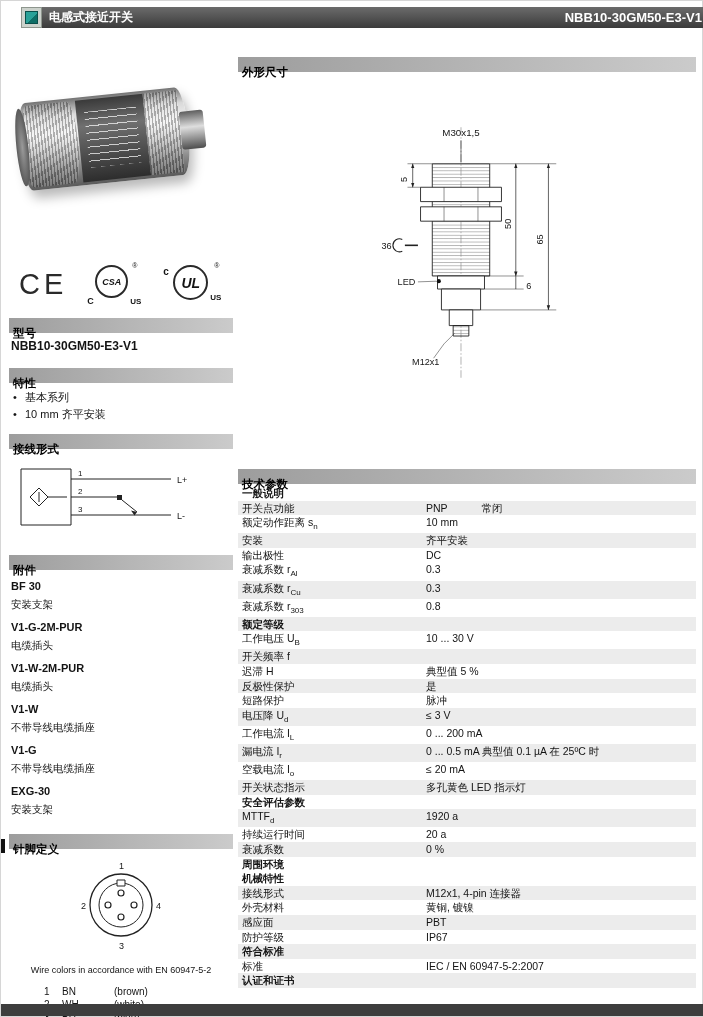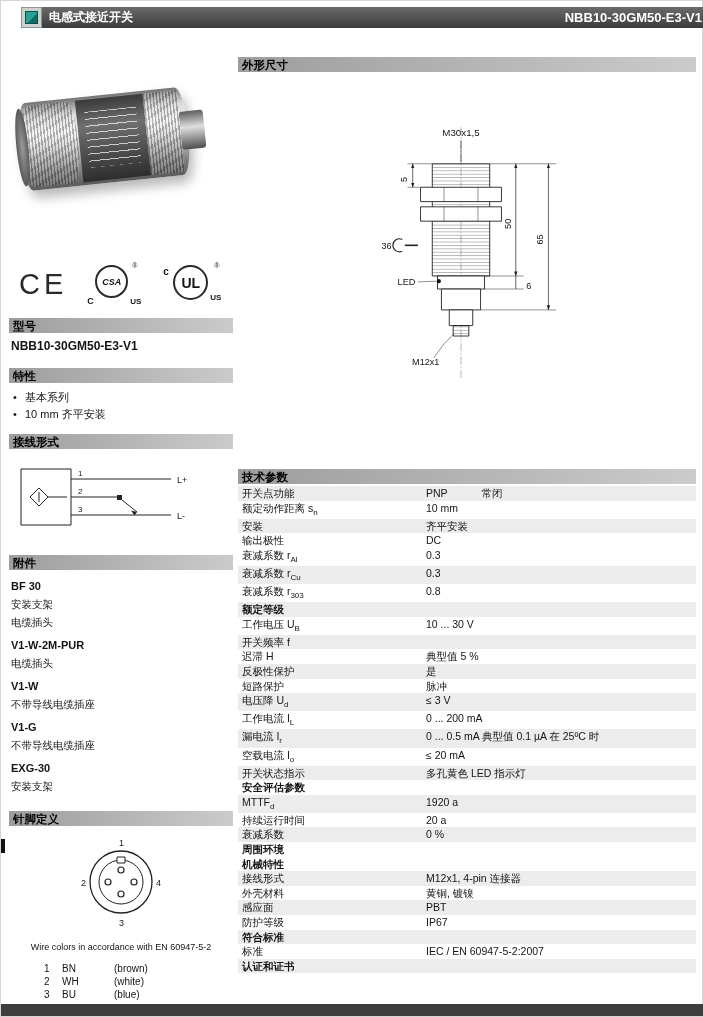--- a/index.html
+++ b/index.html
@@ -11,21 +11,21 @@
   .topbar{position:absolute;left:20px;top:6px;width:689px;height:21px;background:linear-gradient(#6b6b6b,#3b3b3b);color:#fff;display:flex;align-items:center;font-weight:bold}
   .topbar .appicon{width:21px;height:21px;background:#ccd2cc;border:1px solid #8e968e;display:flex;align-items:center;justify-content:center;margin-right:7px;flex-shrink:0}
   .appicon .glyph{width:13px;height:13px;background:linear-gradient(135deg,#2aa198 55%,#0e6e66 55%);border:1px solid #0a4f4a}
   .topbar .title{flex:1;font-size:12px}
   .topbar .model{font-size:13px;margin-right:8px}
 
   
   .col-left{position:absolute;left:8px;top:34px;width:224px}
   .col-right{position:absolute;left:237px;top:56px;width:458px}
 
-  .secbar{height:15px;background:linear-gradient(to right,#9d9d9d,#cbcbcb);font-size:11.5px;font-weight:bold;color:#000;padding:1px 0 0 4px}
+  .secbar{height:15px;background:linear-gradient(to right,#9d9d9d,#cbcbcb);font-size:11.5px;font-weight:bold;color:#000;padding:8px 0 0 4px}
 
   
   .photo{position:relative;height:192px;margin-top:14px}
   .cyl{position:absolute;left:10px;top:46px;width:170px;height:88px;transform:rotate(-6deg)}
   .cyl-body{position:absolute;inset:0;border-radius:10px/44px;background:linear-gradient(to bottom,#737373 0%,#d9d9d9 18%,#f4f4f4 38%,#cfcfcf 55%,#8d8d8d 78%,#5a5a5a 100%);box-shadow:3px 8px 12px rgba(0,0,0,.28)}
   .cyl-threads{position:absolute;top:3px;bottom:3px;background:repeating-linear-gradient(90deg,rgba(35,35,35,.38) 0 1.5px,rgba(255,255,255,.2) 1.5px 3.2px);opacity:.85}
   .thr1{left:3px;width:56px;border-radius:8px/40px}
   .thr2{left:128px;width:34px}
   .cyl-band{position:absolute;left:60px;width:68px;top:3px;bottom:3px;background:linear-gradient(to bottom,#3a3a3a,#707070 32%,#2d2d2d)}
   .cyl-band:after{content:"";position:absolute;left:8px;right:8px;top:12px;bottom:14px;background:repeating-linear-gradient(to bottom,rgba(255,255,255,.7) 0 1px,transparent 1px 7px)}
@@ -34,21 +34,21 @@
 
   
   .logos{display:flex;align-items:center;margin:20px 0 0 10px;height:46px}
   .ce{font-size:29px;letter-spacing:4px;color:#2a2a2a}
   .csa{position:relative;width:50px;height:44px;margin-left:22px}
   .csa .circle{position:absolute;left:6px;top:3px;width:33px;height:33px;border:2.5px solid #2a2a2a;border-radius:50%;display:flex;align-items:center;justify-content:center;font-weight:bold;font-size:9px;font-style:italic}
   .csa .reg{position:absolute;right:2px;top:0;font-size:7px}
   .csa .c{position:absolute;left:-2px;bottom:0;font-size:9px;font-weight:bold}
   .csa .us{position:absolute;right:-2px;bottom:0;font-size:8px;font-weight:bold}
   .ul{position:relative;width:58px;height:44px;margin-left:24px}
-  .ul .circle{position:absolute;left:10px;top:3px;width:35px;height:35px;border:2.5px solid #2a2a2a;border-radius:50%;display:flex;align-items:center;justify-content:center;font-weight:bold;font-size:14px}
+  .ul .circle{position:absolute;left:10px;top:3px;width:35px;height:35px;border:2.5px solid #2a2a2a;border-radius:50%;display:flex;align-items:center;justify-content:center;font-weight:bold;font-style:italic;font-size:14px}
   .ul .c{position:absolute;left:0;top:4px;font-size:10px;font-weight:bold}
   .ul .us{position:absolute;right:0;bottom:4px;font-size:8px;font-weight:bold}
   .ul .reg{position:absolute;right:2px;top:0;font-size:7px}
 
   .modelline{font-weight:bold;font-size:12px;margin:6px 0 0 2px;height:18px}
   .sec{margin-top:11px}
   .features{margin:6px 0 2px 4px}
   .feature-item{display:flex;font-size:11px;line-height:17px}
   .feature-item .bullet{width:12px}
 
@@ -168,20 +168,21 @@
           <text x="162" y="62" font-size="9">L-</text>
         </svg>
       </div>
     </div>
 
     <div class="sec" style="margin-top:14px">
       <div class="secbar">附件</div>
       <div class="accessories">
           <div class="acc-name">BF 30</div>
           <div class="acc-desc">安装支架</div>
+          <div class="acc-name">V1-G-2M-PUR</div>
           <div class="acc-desc">电缆插头</div>
           <div class="acc-name">V1-W-2M-PUR</div>
           <div class="acc-desc">电缆插头</div>
           <div class="acc-name">V1-W</div>
           <div class="acc-desc">不带导线电缆插座</div>
           <div class="acc-name">V1-G</div>
           <div class="acc-desc">不带导线电缆插座</div>
           <div class="acc-name">EXG-30</div>
           <div class="acc-desc">安装支架</div>
         </div>
@@ -285,20 +286,23 @@
         <line x1="127" y1="118" x2="127" y2="128" stroke="#222" stroke-width="0.7"></line>
         <text x="135" y="128" font-size="7">6</text>
 
         <text x="58" y="186" font-size="7" text-anchor="middle">M12x1</text>
         <polyline points="64,181 72,170 80,162" fill="none" stroke="#222" stroke-width="0.5"></polyline>
       </svg>
     </div>
 
     <div class="secbar">技术参数</div>
     <div class="spec-table">
+        <div class="spec-row spec-group">
+          <span>一般说明</span>
+        </div>
         <div class="spec-row alt">
           <span class="spec-label">开关点功能</span>
           <span class="spec-value">PNP<span class="spec-value2">常闭</span></span>
         </div>
         <div class="spec-row">
           <span class="spec-label">额定动作距离 s<sub>n</sub></span>
           <span class="spec-value">10 mm</span>
         </div>
         <div class="spec-row alt">
           <span class="spec-label">安装</span>

